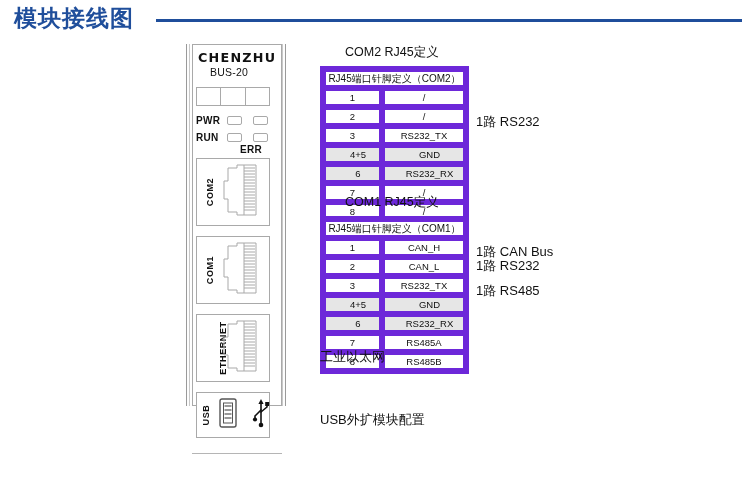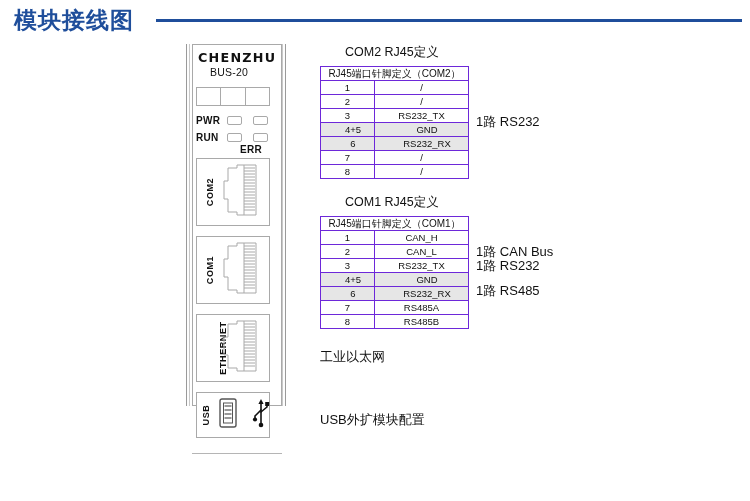--- a/index.html
+++ b/index.html
@@ -6,21 +6,21 @@
   body{
     width:750px;height:501px;background:#ffffff;overflow:hidden;position:relative;
     font-family:"Liberation Sans","DejaVu Sans",sans-serif;
     -webkit-font-smoothing:antialiased;
   }
 
   
   #page-title{
     position:absolute;left:14px;top:6px;
     font-size:23px;font-weight:700;color:#1F4E9B;letter-spacing:1px;
-    line-height:28px;white-space:nowrap;
+    line-height:28px;white-space:nowrap;font-family:Liberation Mono, monospace;
   }
   #title-rule{
     position:absolute;left:156px;top:19px;width:586px;height:3px;
     background:#1F4E9B;
   }
 
   
   #device{
     position:absolute;left:186px;top:44px;width:102px;height:362px;
   }
@@ -102,21 +102,21 @@
 
   
   .tbl-title{
     position:absolute;font-size:12.5px;color:#111;white-space:nowrap;
   }
   .pin-table{
     position:absolute;border-collapse:collapse;width:149px;
     font-size:9.5px;color:#111;background:#fff;
   }
   .pin-table th,.pin-table td{
-    border:1px solid #6d28d9;text-align:center;padding:0;height:13px;
+    border:6px solid #6d28d9;text-align:center;padding:0;height:13px;
     line-height:13px;font-weight:400;
   }
   .pin-table th{font-size:10px;}
   .pin-table td.pin{width:42px;}
   .pin-table tr.shade td{background:#e6e6e6;padding-left:11px;}
 
   #tbl2-title{left:345px;top:44px;text-align:center;}
   #tbl-com2{left:320px;top:66px;}
   #tbl1-title{left:345px;top:194px;}
   #tbl-com1{left:320px;top:216px;}

